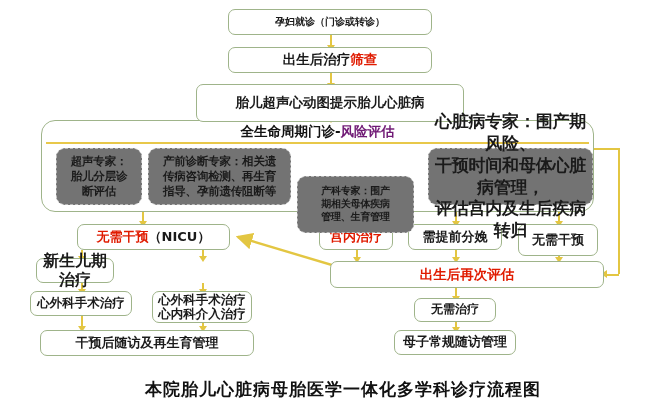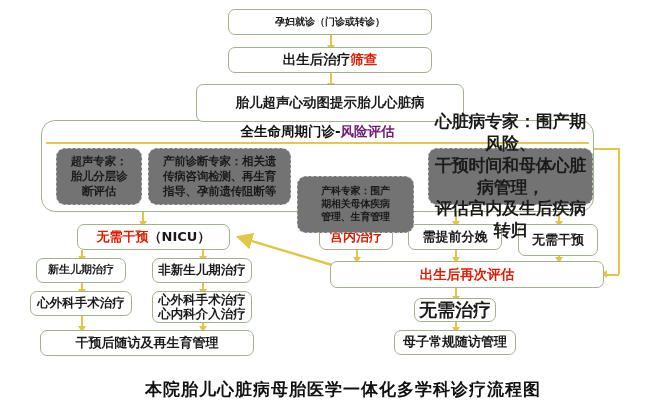--- a/index.html
+++ b/index.html
@@ -231,30 +231,29 @@
   <div class="node" style="left:77px; top:224px; width:153px; height:26px; font-size:13px;">
     <span style="color:#e01b00;">无需干预</span><span style="color:#1a1a1a;text-align:right;">（NICU）</span>
   </div>
 
   <div class="node red" style="left:319px; top:224px; width:74px; height:26px; font-size:13px;">宫内治疗</div>
 
   <div class="node" style="left:408px; top:224px; width:94px; height:26px; font-size:13px;">需提前分娩</div>
 
   <div class="node" style="left:518px; top:224px; width:80px; height:32px; font-size:13px;">无需干预</div>
 
-  <div class="node" style="left:36px; top:258px; width:90px; height:25px; font-size:11px;">新生儿期治疗</div>
-  <div class="node" style="left:152px; top:258px; width:100px; height:25px; font-size:12.5px;">非新生儿期治疗</div>
+  <div class="node" style="left:36px; top:258px; width:78px; height:25px; font-size:16px;">新生儿期治疗</div>
 
   <div class="node" style="left:30px; top:291px; width:102px; height:25px; font-size:12.5px;">心外科手术治疗</div>
   <div class="node" style="left:152px; top:291px; width:100px; height:32px; font-size:12.5px;">心外科手术治疗
 心内科介入治疗</div>
 
   <div class="node red" style="left:330px; top:261px; width:274px; height:27px; font-size:13.5px;">出生后再次评估</div>
 
   <div class="node" style="left:40px; top:330px; width:214px; height:26px; font-size:13px;">干预后随访及再生育管理</div>
 
-  <div class="node" style="left:414px; top:298px; width:82px; height:24px; font-size:18px;">无需治疗</div>
+  <div class="node" style="left:414px; top:298px; width:82px; height:24px; font-size:12px;">无需治疗</div>
 
   <div class="node" style="left:394px; top:330px; width:122px; height:25px; font-size:13px;">母子常规随访管理</div>
 
   <div class="caption" style="top:378px; font-size:17px;">本院胎儿心脏病母胎医学一体化多学科诊疗流程图</div>
 
 </div>
 
 </body></html>

